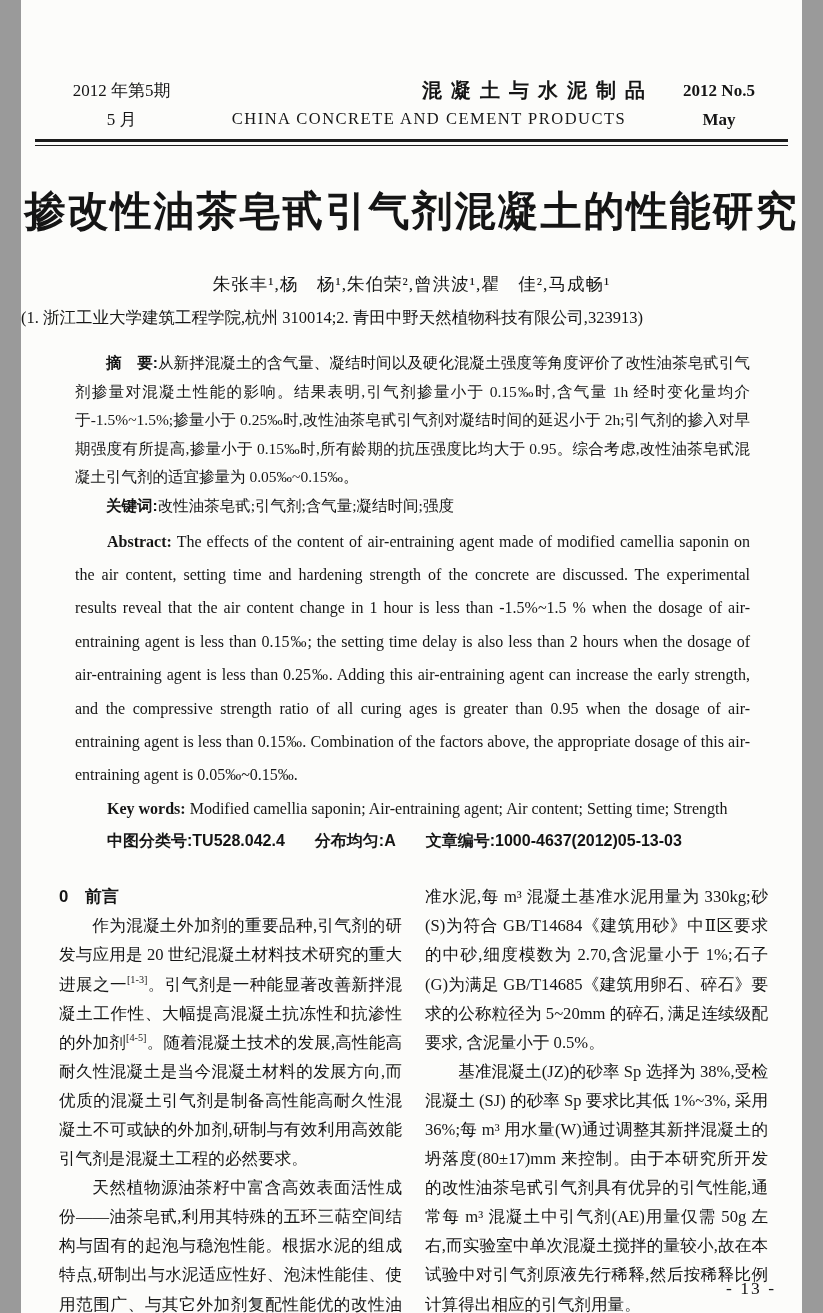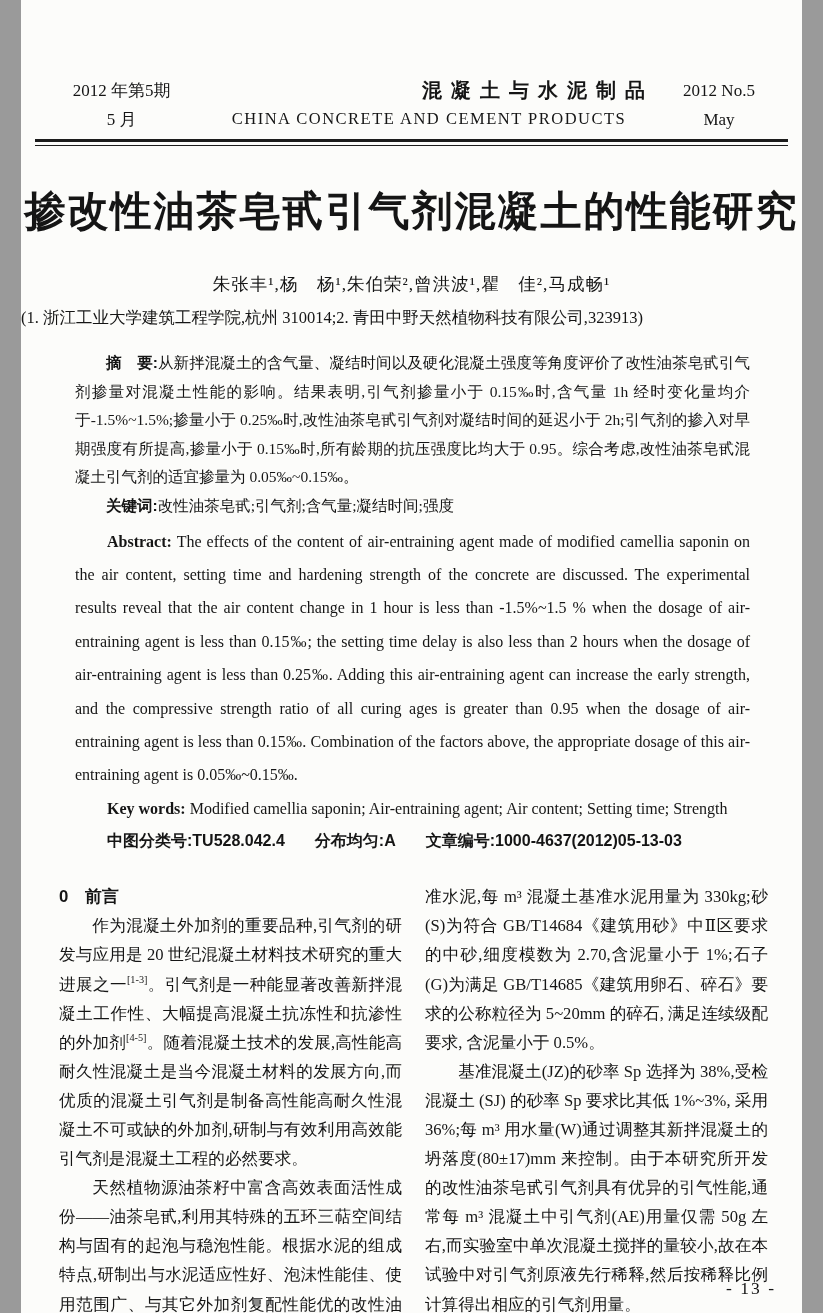--- a/index.html
+++ b/index.html
@@ -14,21 +14,21 @@
     box-sizing:border-box;
   }
   
   .masthead{
     display:flex;align-items:flex-start;
     padding:76px 18px 0 18px;
     font-size:17px;line-height:29px;
   }
   .mast-left{width:165px;text-align:center;}
   .mast-center{flex:1;text-align:center;}
-  .mast-right{width:130px;text-align:center;}
+  .mast-right{width:130px;text-align:center;font-weight:bold;}
   .journal-cn{font-size:20px;font-weight:700;letter-spacing:9px;line-height:28px;text-align:right;}
   .journal-en{font-size:16.5px;letter-spacing:1.5px;line-height:30px;}
   .double-rule{
     margin:5px 14px 0 14px;
     height:3px;
     border-top:3px solid #1c1c1c;
     border-bottom:1.2px solid #1c1c1c;
   }
   
   .article-title{

